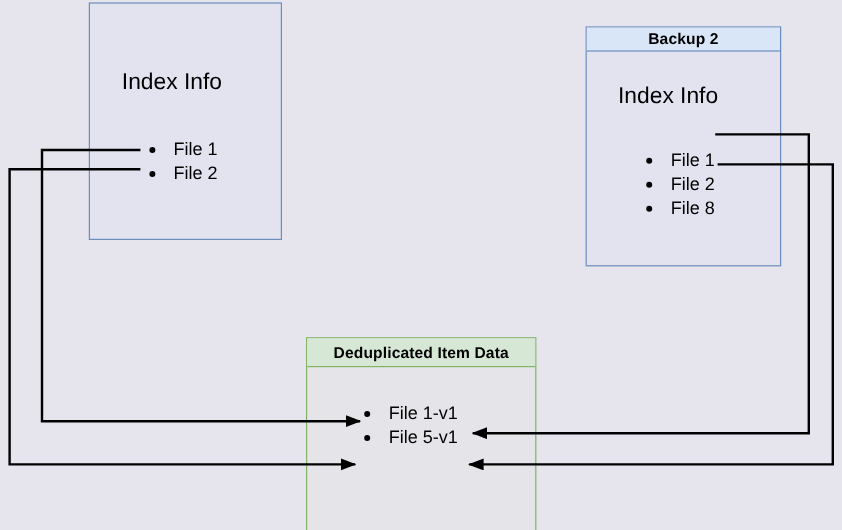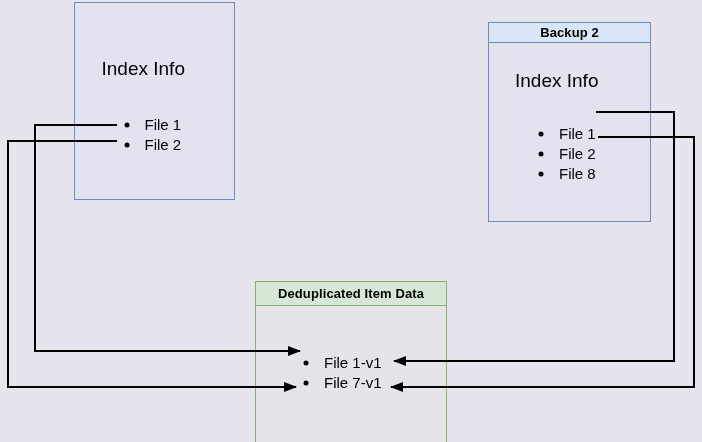--- a/index.html
+++ b/index.html
@@ -98,23 +98,23 @@
     <div class="subtitle" style="left:26px; top:49px;">Index Info</div>
     <ul class="filelist" style="left:52px; top:101px;">
       <li>File 1</li>
       <li>File 2</li>
       <li>File 8</li>
     </ul>
   </div>
 
   <div class="box green" style="left:255px; top:281px; width:192px; height:190px;">
     <div class="titlebar">Deduplicated Item Data</div>
-    <ul class="filelist" style="left:50px; top:71px;">
+    <ul class="filelist" style="left:50px; top:53px;">
       <li>File 1-v1</li>
-      <li>File 7-v1</li>
+      <li>File 5-v1</li>
     </ul>
   </div>
 
   <svg class="connectors" width="702" height="442" viewBox="0 0 702 442">
     <defs>
       <marker id="arrow" markerUnits="userSpaceOnUse" markerWidth="13" markerHeight="11" refX="12" refY="5" orient="auto">
         <path d="M0,0 L13,5 L0,10 Z" fill="#000"></path>
       </marker>
     </defs>
     <path d="M117,125 L35,125 L35,351 L300,351" fill="none" stroke="#000" stroke-width="2" marker-end="url(#arrow)"></path>

